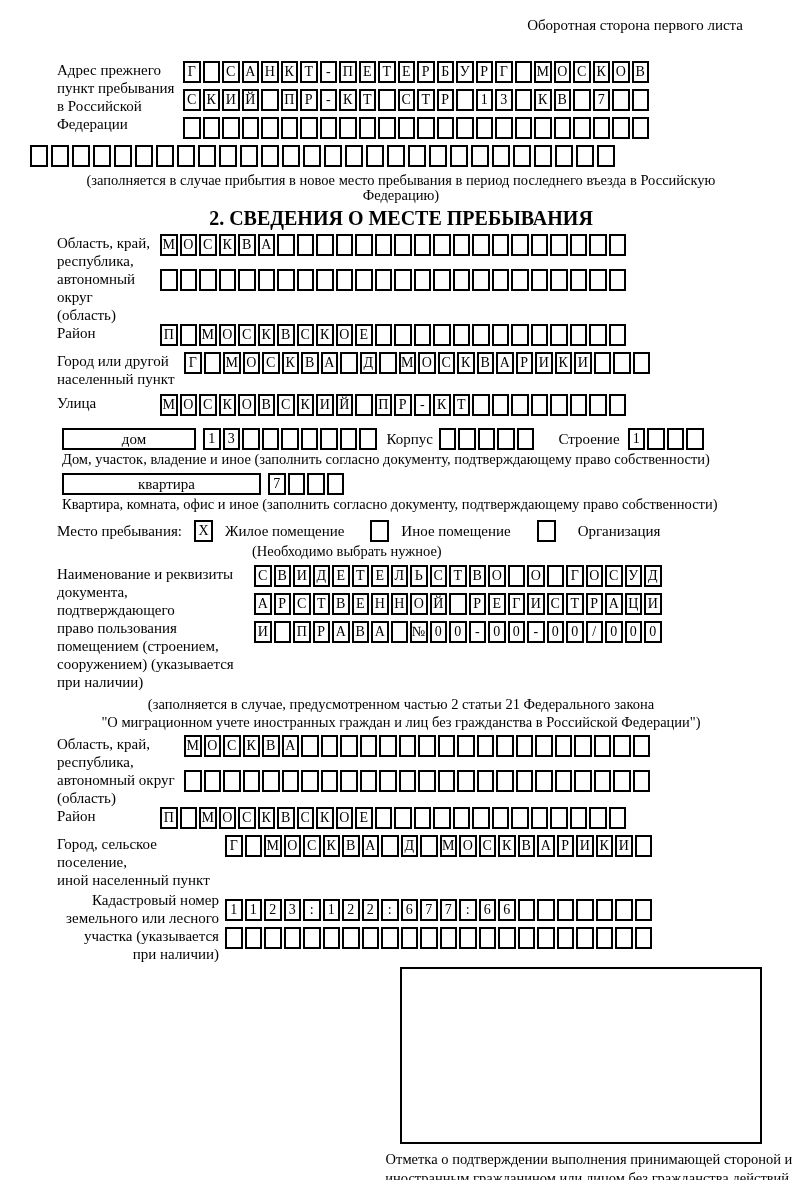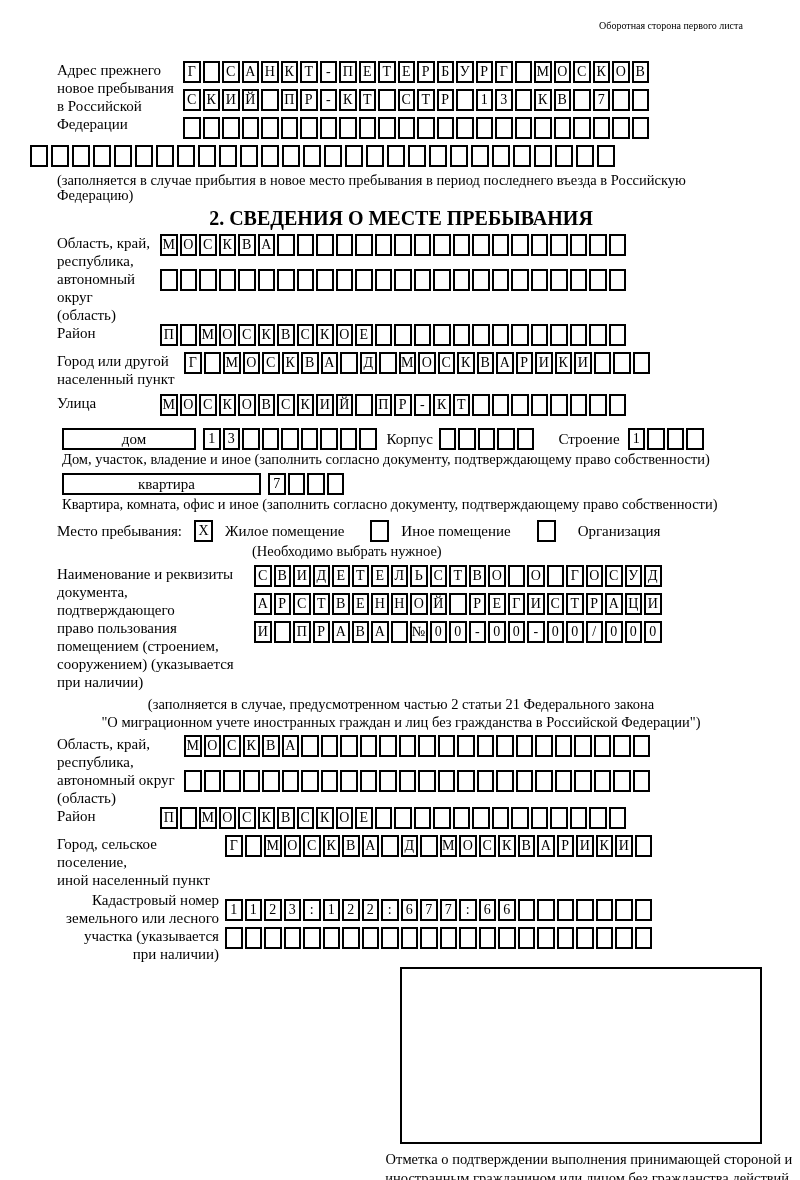--- a/index.html
+++ b/index.html
@@ -1,39 +1,39 @@
 <!DOCTYPE html>
 <html><head>
 <meta charset="utf-8">
 <style>
   * { box-sizing: border-box; }
   html,body { margin:0; padding:0; background:#fff; }
   body { width:800px; font-family:"Liberation Serif", serif; color:#000; }
   .page { width:800px; height:1180px; padding:16px 0 0 57px; overflow:hidden; position:relative; background:#fff; }
 
-  .top-note { width:686px; text-align:right; font-size:10px; line-height:19px; margin-bottom:26px; }
+  .top-note { width:686px; text-align:right; font-size:15px; line-height:19px; margin-bottom:26px; }
 
   .field { display:flex; }
   .field.vcenter { align-items:flex-start; }
   .label { flex:none; white-space:pre-line; font-size:15px; line-height:18px; padding-right:6px; }
   .w126 { width:126px; } .w103 { width:103px; } .w127 { width:127px; }
   .w197 { width:197px; } .w168 { width:168px; }
 
   .cellrow { display:flex; height:22px; margin-bottom:6px; }
   .cellrow.last { margin-bottom:0; }
   .cellrow.gap13 { margin-bottom:13px; }
   .cell { flex:none; width:17.5px; height:22px; border:2px solid #000; margin-right:2px;
           display:flex; align-items:center; justify-content:center;
           font-size:14px; line-height:1; overflow:hidden; }
   .spread { margin-left:-27px; }
   .spread .cell { margin-right:3.5px; }
   .pt8 { padding-top:8px; }
 
   .note { font-size:14.5px; line-height:15px; }
-  .center { width:688px; }
+  .center { width:688px; text-align:center; }
   .sec-title { width:688px; text-align:center; font-weight:bold; font-size:20px; line-height:19px; margin:6px 0; }
   .fact-title { width:688px; text-align:center; font-weight:bold; font-size:15.5px; line-height:19px; margin-top:8px; }
   .fact-note { width:688px; text-align:center; white-space:pre-line; font-size:14.5px; line-height:18px; margin-top:4px; }
 
   .houserow { display:flex; align-items:flex-start; margin-left:5px; margin-top:6px; }
   .houserow .cellrow { margin-bottom:0; }
   .widebox { flex:none; border:2px solid #000; height:22px; display:flex; align-items:center; justify-content:center; font-size:15px;padding-left:10px; }
   .dombox { width:134px; margin-right:7px; }
   .kvartbox { width:199px; margin-right:7px; }
   .inline-label { font-size:15px; line-height:22px; }
@@ -53,21 +53,21 @@
 </style>
 </head>
 <body>
 
 <div class="page">
 
   <div class="top-note">Оборотная сторона первого листа</div>
 
   <div class="field">
     <div class="label w126">Адрес прежнего
-новое пребывания
+пункт пребывания
 в Российской
 Федерации</div>
     <div>
       <div class="cellrow">
           <span class="cell">Г</span>
           <span class="cell"></span>
           <span class="cell">С</span>
           <span class="cell">А</span>
           <span class="cell">Н</span>
           <span class="cell">К</span>

